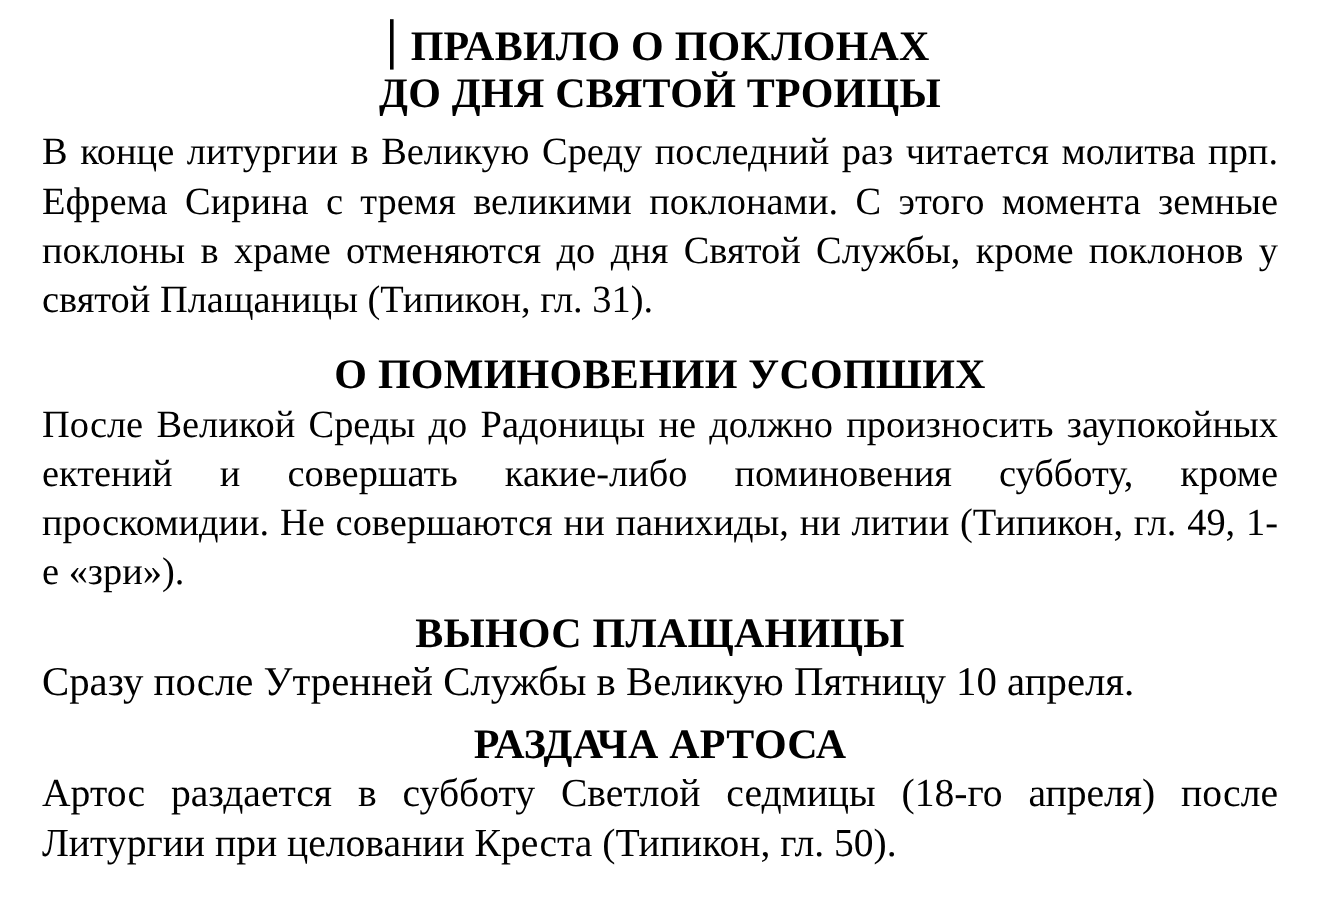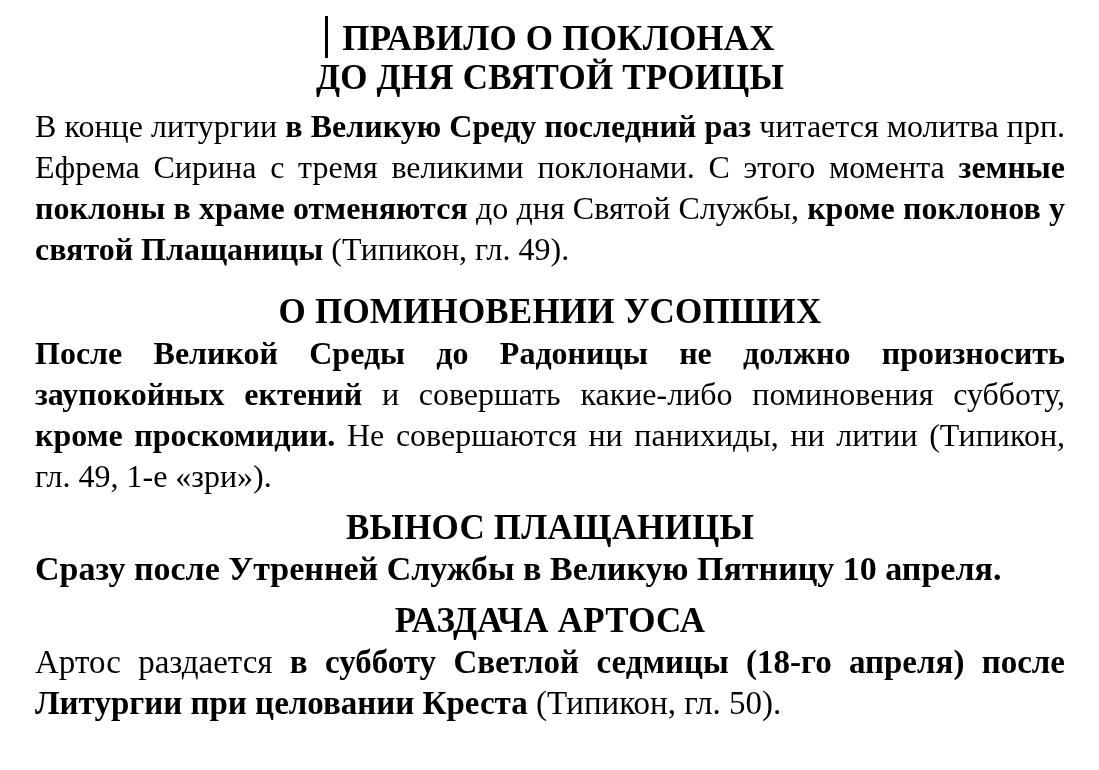--- a/index.html
+++ b/index.html
@@ -41,21 +41,21 @@
     font-weight: bold;
     line-height: 37px;
     letter-spacing: 0.2px;
   }
   .para {
     margin: 0;
     font-size: 32px;
     line-height: 41px;
     text-align: justify;
   }
-  .para b { font-weight: bold; }
+  .para b { font-weight: normal; }
   .para-bows { margin-top: 9px; }
   .heading-commemoration { margin-top: 23px; }
   .para-commemoration { margin-top: 3px; }
   .heading-shroud { margin-top: 12px; }
   .para-shroud {
     margin-top: 3px;
     font-size: 34px;
     line-height: 40px;
     text-align: left;
   }
@@ -65,21 +65,21 @@
 </head>
 <body>
 
 <main class="page">
 
   <h1 class="doc-title">
     <span class="line"><span class="caret"></span><span>ПРАВИЛО О ПОКЛОНАХ</span></span>
     <span class="line">ДО ДНЯ СВЯТОЙ ТРОИЦЫ</span>
   </h1>
 
-  <p class="para para-bows"><span>В конце литургии </span><b>в Великую Среду последний раз</b><span> читается молитва прп. Ефрема Сирина с тремя великими поклонами. С этого момента </span><b>земные поклоны в храме отменяются</b><span> до дня Святой Службы, </span><b>кроме поклонов у святой Плащаницы</b><span> (Типикон, гл. 49).</span></p>
+  <p class="para para-bows"><span>В конце литургии </span><b>в Великую Среду последний раз</b><span> читается молитва прп. Ефрема Сирина с тремя великими поклонами. С этого момента </span><b>земные поклоны в храме отменяются</b><span> до дня Святой Службы, </span><b>кроме поклонов у святой Плащаницы</b><span> (Типикон, гл. 31).</span></p>
 
   <h2 class="heading heading-commemoration">О ПОМИНОВЕНИИ УСОПШИХ</h2>
 
   <p class="para para-commemoration"><b>После Великой Среды до Радоницы не должно произносить заупокойных ектений</b><span> и совершать какие-либо поминовения субботу, </span><b>кроме проскомидии.</b><span> Не совершаются ни панихиды, ни литии (Типикон, гл. 49, 1-е «зри»).</span></p>
 
   <h2 class="heading heading-shroud">ВЫНОС ПЛАЩАНИЦЫ</h2>
 
   <p class="para para-shroud"><b>Сразу после Утренней Службы в Великую Пятницу 10 апреля.</b></p>
 
   <h2 class="heading heading-artos">РАЗДАЧА АРТОСА</h2>

